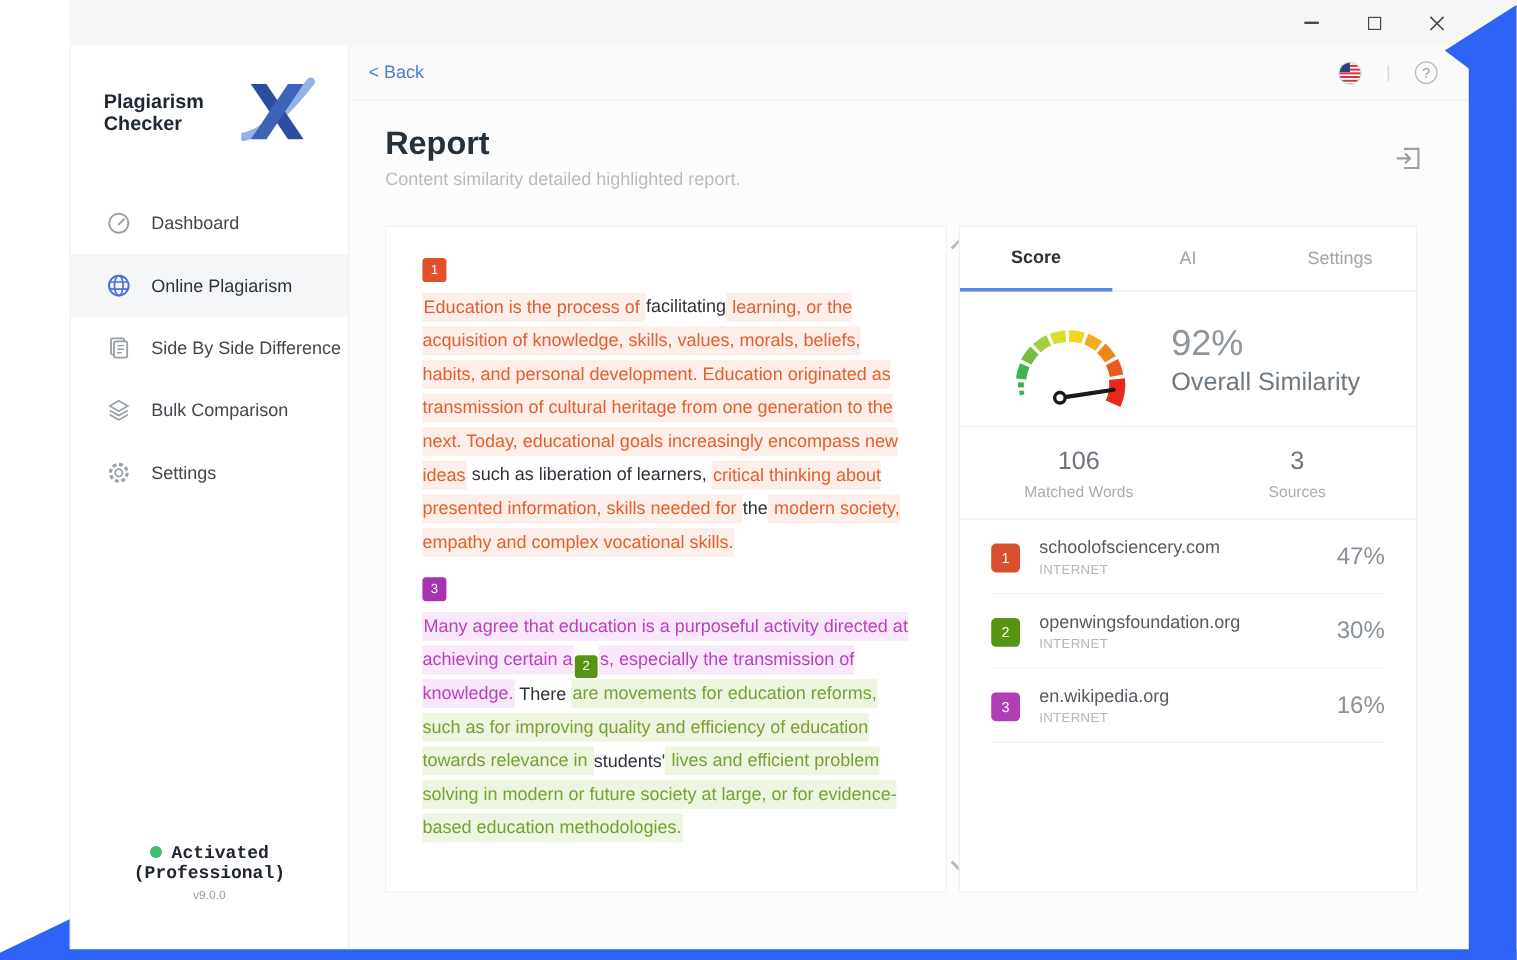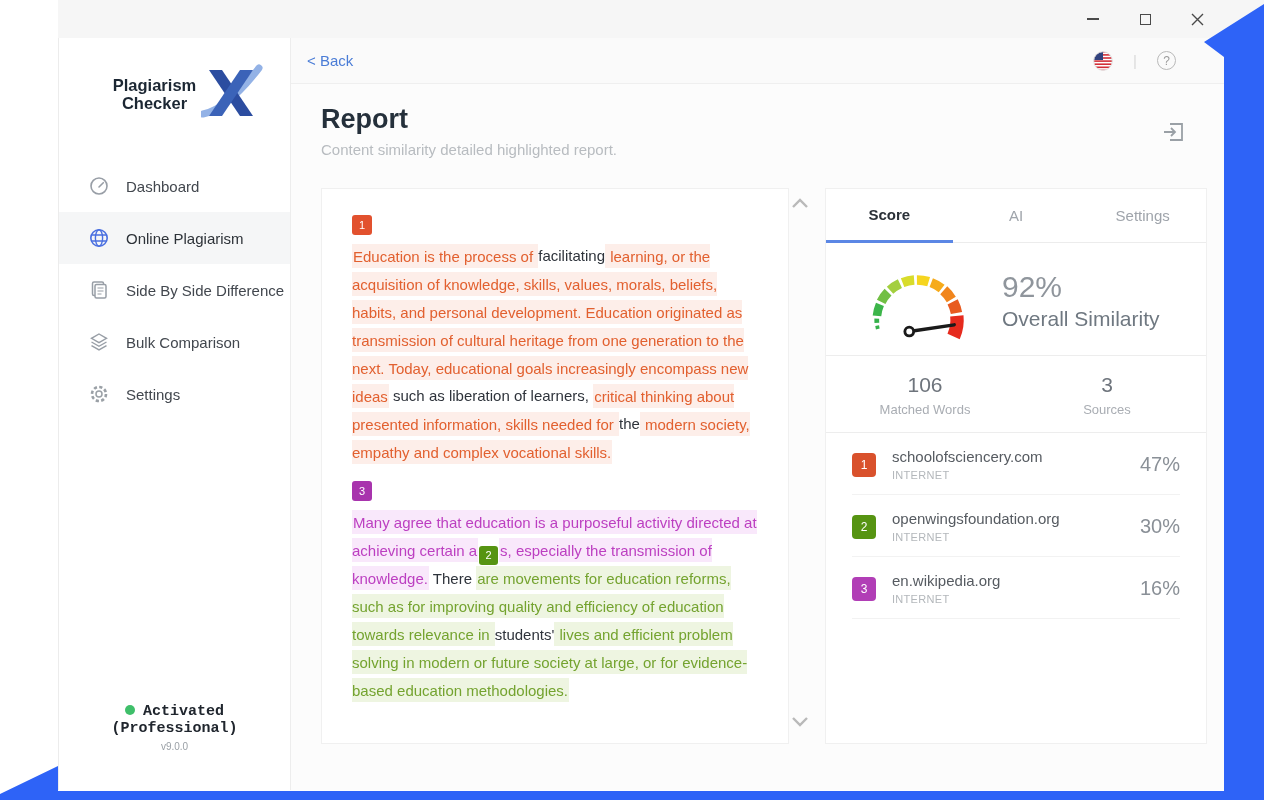--- a/index.html
+++ b/index.html
@@ -15,38 +15,38 @@
   .min-glyph { width:12px; height:2px; background:#4a4a4a; }
   .max-glyph { width:11px; height:11px; border:1.5px solid #4a4a4a; }
 
   
   .app { position:absolute; left:58px; top:38px; width:1206px; height:752px;
     display:flex; border-left:1px solid #ececec; background:#fff; }
 
   
   .sidebar { width:232px; background:#fff; border-right:1px solid #ededed; position:relative; flex:none; }
   .logo { position:relative; width:176px; margin:26px auto 0; height:62px; }
-  .logo-text { position:absolute; left:14px; top:12px; width:108px; text-align:center;
+  .logo-text { position:absolute; left:0; top:12px; width:108px; text-align:left;
     font-weight:bold; color:#1c2733; font-size:16.5px; line-height:18px; }
   .logo-x { position:absolute; right:0; top:0; }
   .nav { margin-top:34px; }
   .nav-item { height:52px; display:flex; align-items:center; padding-left:30px; gap:17px;
     font-size:15px; color:#42474e; cursor:pointer; }
   .nav-item.active { background:#f5f6f7; color:#2d3238; }
   .nav-icon { width:20px; height:20px; display:flex; align-items:center; justify-content:center; }
   .activation { position:absolute; bottom:38px; width:100%; text-align:center; }
   .act-status { font-size:15px; font-weight:bold; color:#20262e;font-family:Liberation Mono, monospace; }
   .act-dot { display:inline-block; width:10px; height:10px; border-radius:50%;
     background:#3fbf6a; margin-right:8px; vertical-align:0; }
   .act-version { font-size:10px; color:#9aa0a6; margin-top:4px; }
 
   
   .main { flex:1; display:flex; flex-direction:column; background:#fcfcfc; min-width:0; }
   .backbar { height:46px; flex:none; background:#fafafa; border-bottom:1px solid #efefef;
-    display:flex; align-items:center; padding:0 88px 0 16px; }
+    display:flex; align-items:center; padding:0 66px 0 16px; }
   .back-link { color:#4a7cd6; font-size:15px; cursor:pointer; }
   .backbar-spacer { flex:1; }
   .flag-icon { width:20px; height:20px; cursor:pointer; }
   .topbar-divider { color:#d9d9d9; font-size:15px; margin:0 20px; }
   .help-icon { width:19px; height:19px; border-radius:50%; border:1.5px solid #b9b9b9;
     color:#9b9b9b; font-size:12px; display:flex; align-items:center; justify-content:center; cursor:pointer; }
 
   .content { position:relative; flex:1; }
   .page-title { padding:20px 0 0 30px; font-size:27px; font-weight:600; color:#25303b; }
   .page-subtitle { padding:6px 0 0 30px; font-size:15px; color:#b8bcc0; }
@@ -63,21 +63,21 @@
   .seg-dark { color:#2e333b; }
   .inline-badge { display:inline-flex; width:19px; height:19px; border-radius:3px;
     align-items:center; justify-content:center; color:#fff; font-size:11px;
     vertical-align:-4px; margin:0 1px; }
 
   .scroll-chevron { position:absolute; left:500px; cursor:pointer; }
   .scroll-chevron.up { top:114px; }
   .scroll-chevron.down { top:632px; }
 
   
-  .panel-card { position:absolute; left:534px; top:104px; width:382px; height:556px;
+  .panel-card { position:absolute; left:508px; top:104px; width:382px; height:556px;
     background:#fff; border:1px solid #f0f0f0; }
   .tabs { display:flex; height:54px; border-bottom:1px solid #ececec; }
   .tab { flex:1; display:flex; align-items:center; justify-content:center;
     font-size:15px; color:#9fa4ab; cursor:pointer; }
   .tab.active { color:#2b3138; font-weight:600; border-bottom:3px solid #5b87e5; margin-bottom:-1px; }
   .gauge-row { display:flex; align-items:center; gap:24px; padding:14px 20px 12px 26px;
     border-bottom:1px solid #ededed; height:113px; }
   .score-val { font-size:30px; color:#8f959c; }
   .score-label { font-size:21px; color:#6f7881; margin-top:3px; }
   .stats { display:flex; border-bottom:1px solid #ededed; padding:17px 8px 15px; }

